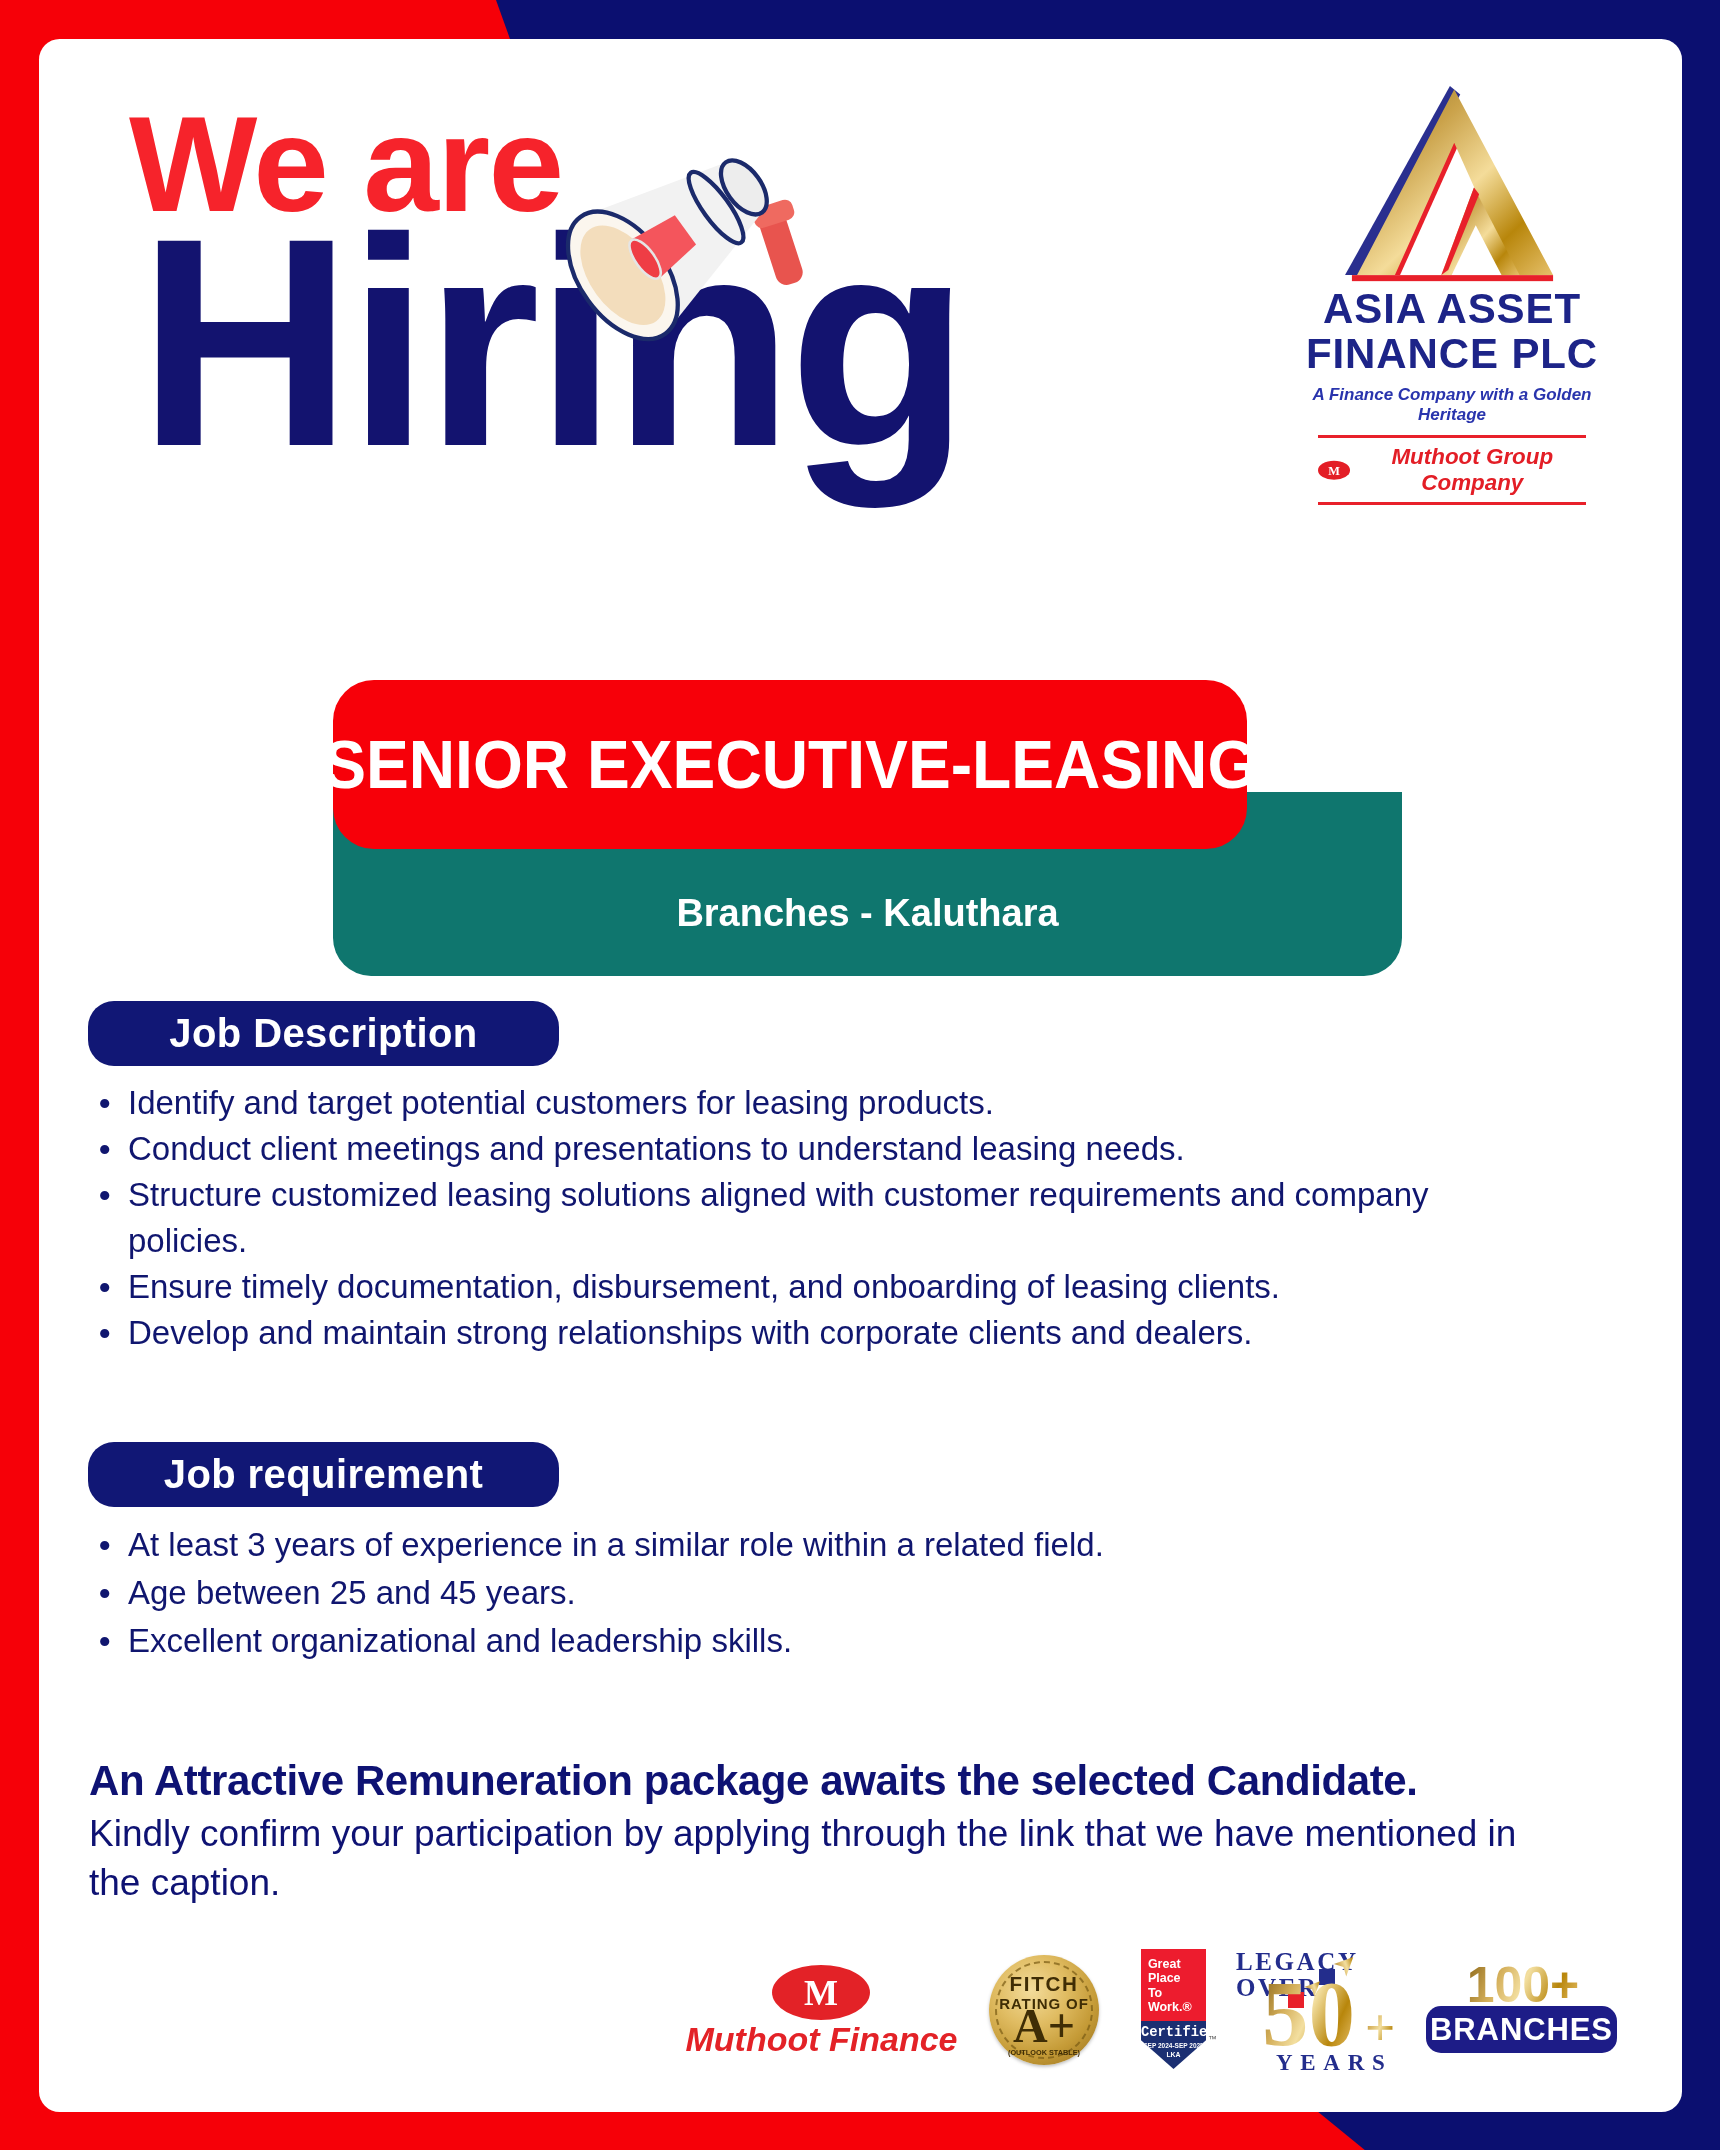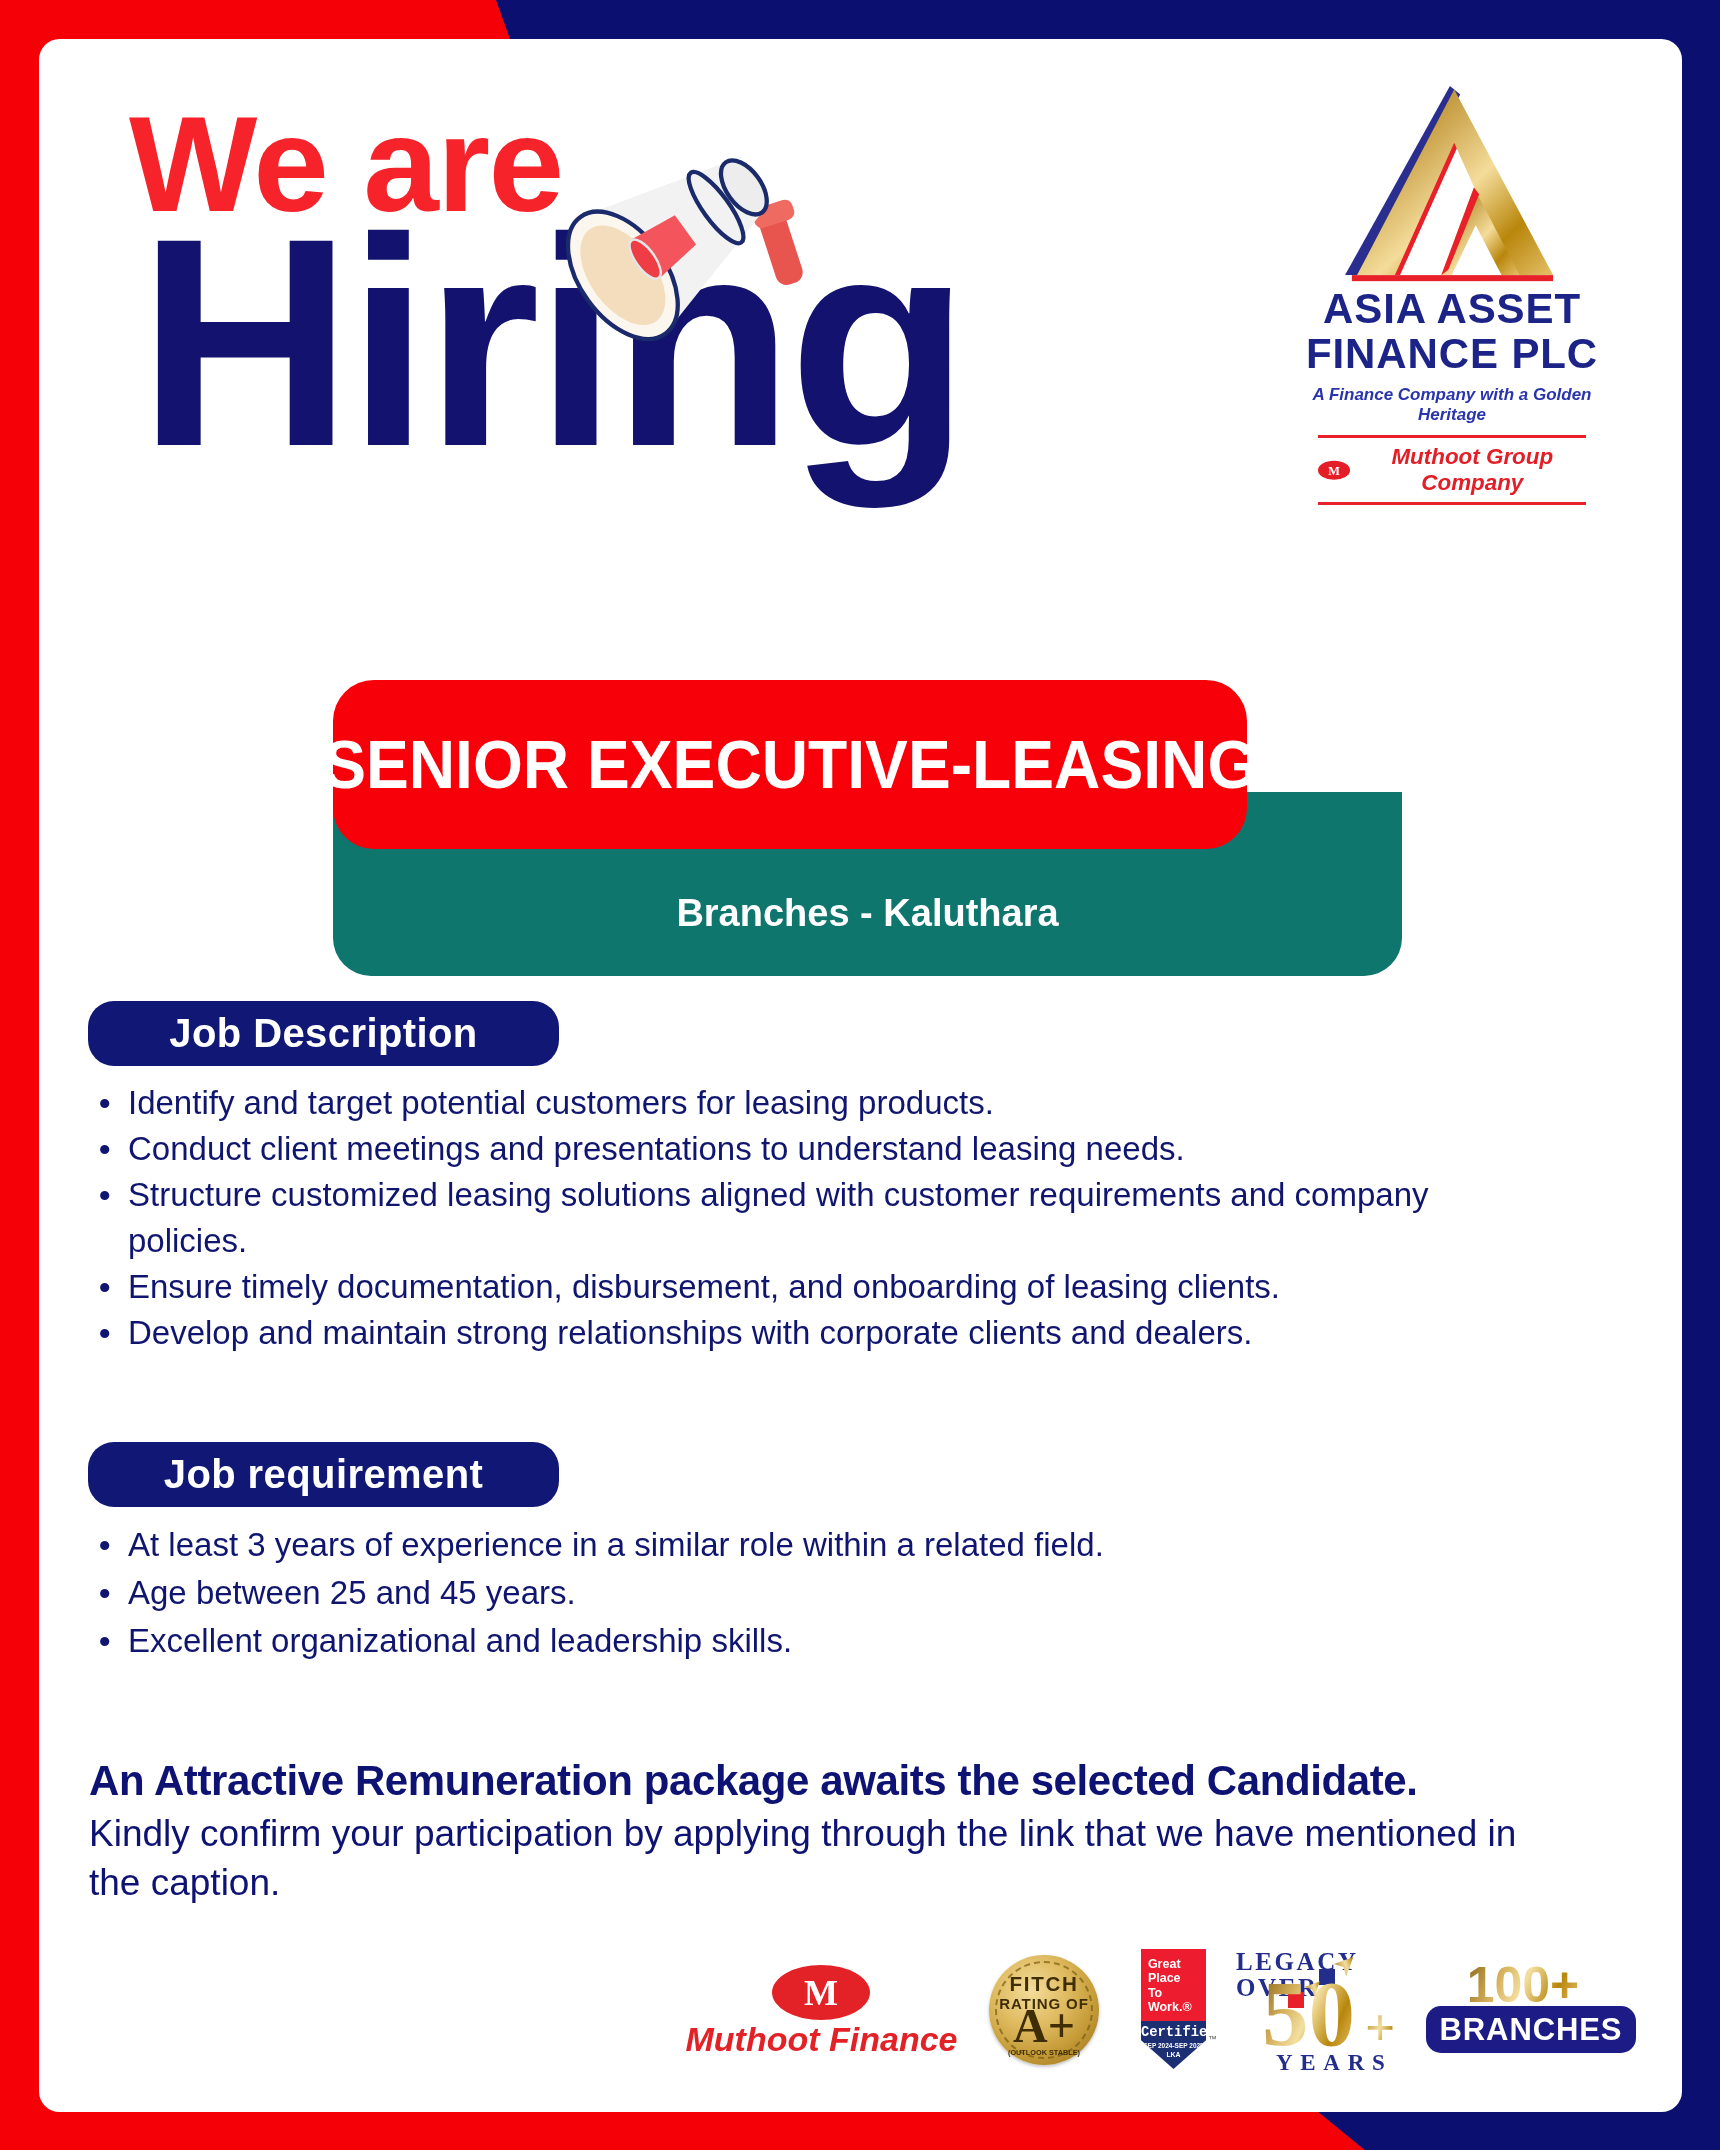--- a/index.html
+++ b/index.html
@@ -81,21 +81,21 @@
   .legacy .years{position:absolute;left:40px;top:102px;font-size:23px;font-weight:bold;letter-spacing:7.7px;}
   .legacy .sq-red{position:absolute;left:52px;top:44px;width:15.5px;height:15.5px;background:#E8202A;}
   .legacy .sq-navy{position:absolute;left:83px;top:20.6px;width:16.3px;height:16.3px;background:#232D8C;}
   .legacy .arrow{position:absolute;font-size:22.4px;transform:rotate(-45deg);line-height:1;}
   .legacy .a1{left:69px;top:27.5px;}
   .legacy .a2{left:98px;top:1.7px;font-size:27.5px;}
 
   .gold-text{background:linear-gradient(115deg,#8f6a1c 5%,#d4af5a 30%,#f3dfa0 50%,#b8860b 75%,#e6c06a 95%);
     -webkit-background-clip:text;background-clip:text;color:transparent;}
   .branches-count{position:absolute;left:1463px;top:1960px;width:120px;text-align:center;font-size:50px;font-weight:bold;line-height:1;}
-  .branches-pill{position:absolute;left:1426px;top:2006px;width:210px;height:47px;background:#1D1C87;border-radius:15px;
+  .branches-pill{position:absolute;left:1426px;top:2006px;width:191px;height:47px;background:#1D1C87;border-radius:15px;
     display:flex;align-items:center;justify-content:center;}
   .branches-pill span{color:#fff;font-size:31px;font-weight:bold;letter-spacing:0.9px;}
 </style>
 </head>
 <body>
 
 <div id="poster">
   <div class="navy-layer"></div>
   <div class="card"></div>
 

